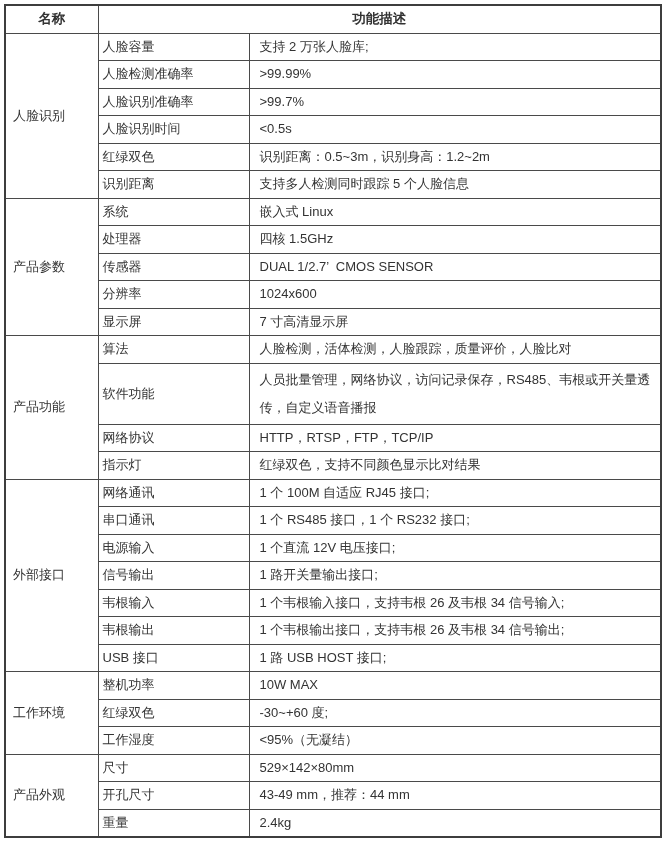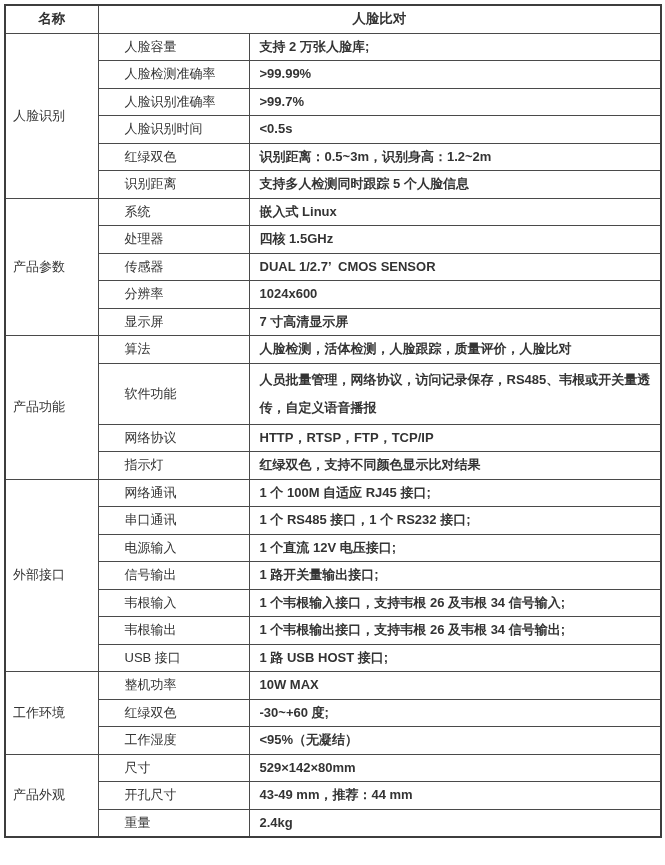--- a/index.html
+++ b/index.html
@@ -45,47 +45,46 @@
     background:var(--bg);
   }
   tbody td{height:27.5px;}
   td.cat{
     text-align:left;
     padding:0 4px 0 7px;
     font-size:13px;
     margin-left:12px;
   }
   td.lbl{
-    padding:0 4px 0 26px;
+    padding:0 4px 0 4px;
     white-space:nowrap;
   }
   td.val{
     padding:2px 6px 2px 10px;
     white-space:pre-wrap;
     word-break:break-all;
     line-height:18px;
-    font-weight:bold;
   }
   tr.tall td{height:56px;}
   tr.tall td.val{line-height:28px;}
 </style>
 </head>
 <body>
 
 <div class="page">
   <table class="spec">
     <colgroup>
       <col style="width:93px">
       <col style="width:151px">
       <col style="width:412px">
     </colgroup>
     <thead>
       <tr>
         <th>名称</th>
-        <th colspan="2">人脸比对</th>
+        <th colspan="2">功能描述</th>
       </tr>
     </thead>
     <tbody id="spec-body">
         <tr>
           <td class="cat" rowspan="6">人脸识别</td>
           <td class="lbl">人脸容量</td>
           <td class="val">支持 2 万张人脸库;</td>
         </tr>
         <tr>
           <td class="lbl">人脸检测准确率</td>

